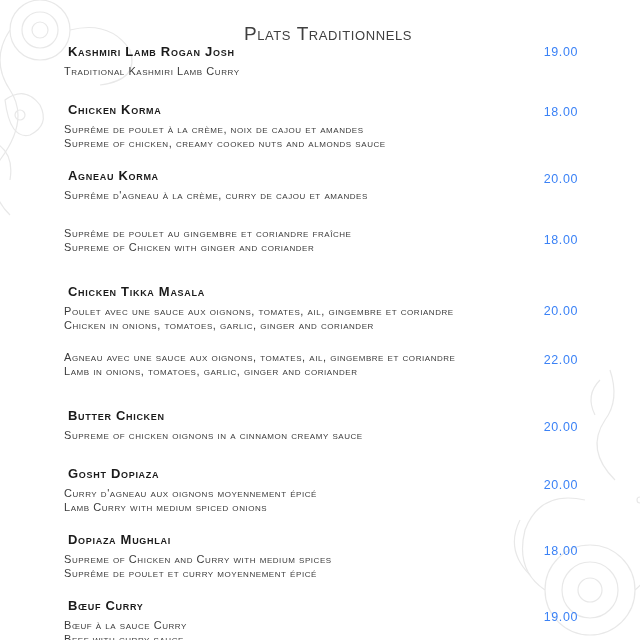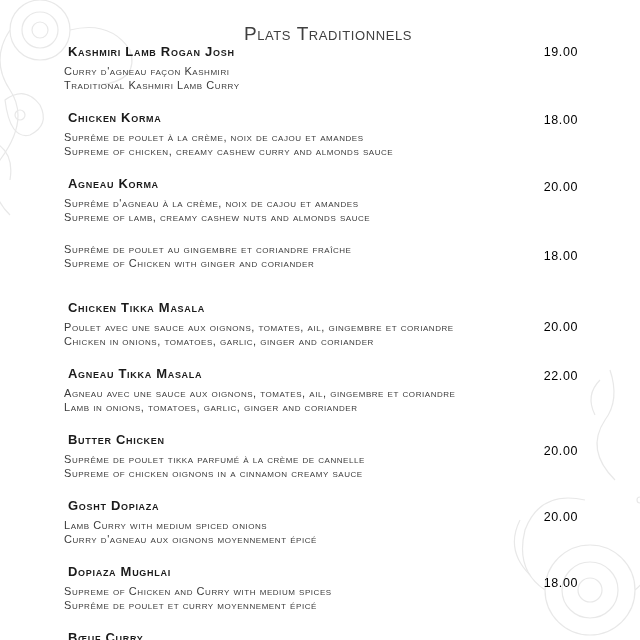--- a/index.html
+++ b/index.html
@@ -63,21 +63,21 @@
       color: #3a3a3a;
       letter-spacing: 0.55px;
       line-height: 14px;
       margin: 0;
       width: 400px;
     }
     .item-price {
       position: absolute;
       right: 6px;
       font-size: 12.5px;
-      color: #000000;
+      color: #3b82f6;
       letter-spacing: 0.6px;
     }
   </style>
 </head>
 <body>
 
 <svg class="bg-ornament orn-tl" viewBox="0 0 200 230">
   <g fill="none" stroke="#e8e8e8" stroke-width="1.2">
     <circle cx="60" cy="40" r="30"></circle>
     <circle cx="60" cy="40" r="18"></circle>
@@ -103,70 +103,66 @@
     <circle cx="160" cy="140" r="3"></circle>
   </g>
 </svg>
 
 <h1 class="title">Plats Traditionnels</h1>
 
 <div class="menu">
 
   <div class="item">
     <p class="item-name">Kashmiri Lamb Rogan Josh</p>
-    <p class="item-desc">Curry d'agneau façon Kashmiri</p>
     <p class="item-desc">Traditional Kashmiri Lamb Curry</p>
     <span class="item-price" style="top:1px;">19.00</span>
   </div>
 
   <div class="item">
     <p class="item-name">Chicken Korma</p>
     <p class="item-desc">Suprême de poulet à la crème, noix de cajou et amandes</p>
-    <p class="item-desc">Supreme of chicken, creamy cashew curry and almonds sauce</p>
+    <p class="item-desc">Supreme of chicken, creamy cooked nuts and almonds sauce</p>
     <span class="item-price" style="top:3px;">18.00</span>
   </div>
 
   <div class="item">
     <p class="item-name">Agneau Korma</p>
-    <p class="item-desc">Suprême d'agneau à la crème, noix de cajou et amandes</p>
-    <p class="item-desc">Supreme of lamb, creamy cashew nuts and almonds sauce</p>
+    <p class="item-desc">Suprême d'agneau à la crème, curry de cajou et amandes</p>
     <span class="item-price" style="top:4px;">20.00</span>
   </div>
 
   <div class="item">
     <p class="item-desc">Suprême de poulet au gingembre et coriandre fraîche</p>
     <p class="item-desc">Supreme of Chicken with ginger and coriander</p>
     <span class="item-price" style="top:7px;">18.00</span>
   </div>
 
   <div class="item">
     <p class="item-name">Chicken Tikka Masala</p>
     <p class="item-desc">Poulet avec une sauce aux oignons, tomates, ail, gingembre et coriandre</p>
     <p class="item-desc">Chicken in onions, tomatoes, garlic, ginger and coriander</p>
     <span class="item-price" style="top:20px;">20.00</span>
   </div>
 
   <div class="item">
-    <p class="item-name">Agneau Tikka Masala</p>
     <p class="item-desc">Agneau avec une sauce aux oignons, tomates, ail, gingembre et coriandre</p>
     <p class="item-desc">Lamb in onions, tomatoes, garlic, ginger and coriander</p>
     <span class="item-price" style="top:3px;">22.00</span>
   </div>
 
   <div class="item">
     <p class="item-name">Butter Chicken</p>
-    <p class="item-desc">Suprême de poulet tikka parfumé à la crème de cannelle</p>
     <p class="item-desc">Supreme of chicken oignons in a cinnamon creamy sauce</p>
     <span class="item-price" style="top:12px;">20.00</span>
   </div>
 
   <div class="item">
     <p class="item-name">Gosht Dopiaza</p>
+    <p class="item-desc">Curry d'agneau aux oignons moyennement épicé</p>
     <p class="item-desc">Lamb Curry with medium spiced onions</p>
-    <p class="item-desc">Curry d'agneau aux oignons moyennement épicé</p>
     <span class="item-price" style="top:12px;">20.00</span>
   </div>
 
   <div class="item">
     <p class="item-name">Dopiaza Mughlai</p>
     <p class="item-desc">Supreme of Chicken and Curry with medium spices</p>
     <p class="item-desc">Suprême de poulet et curry moyennement épicé</p>
     <span class="item-price" style="top:12px;">18.00</span>
   </div>
 

